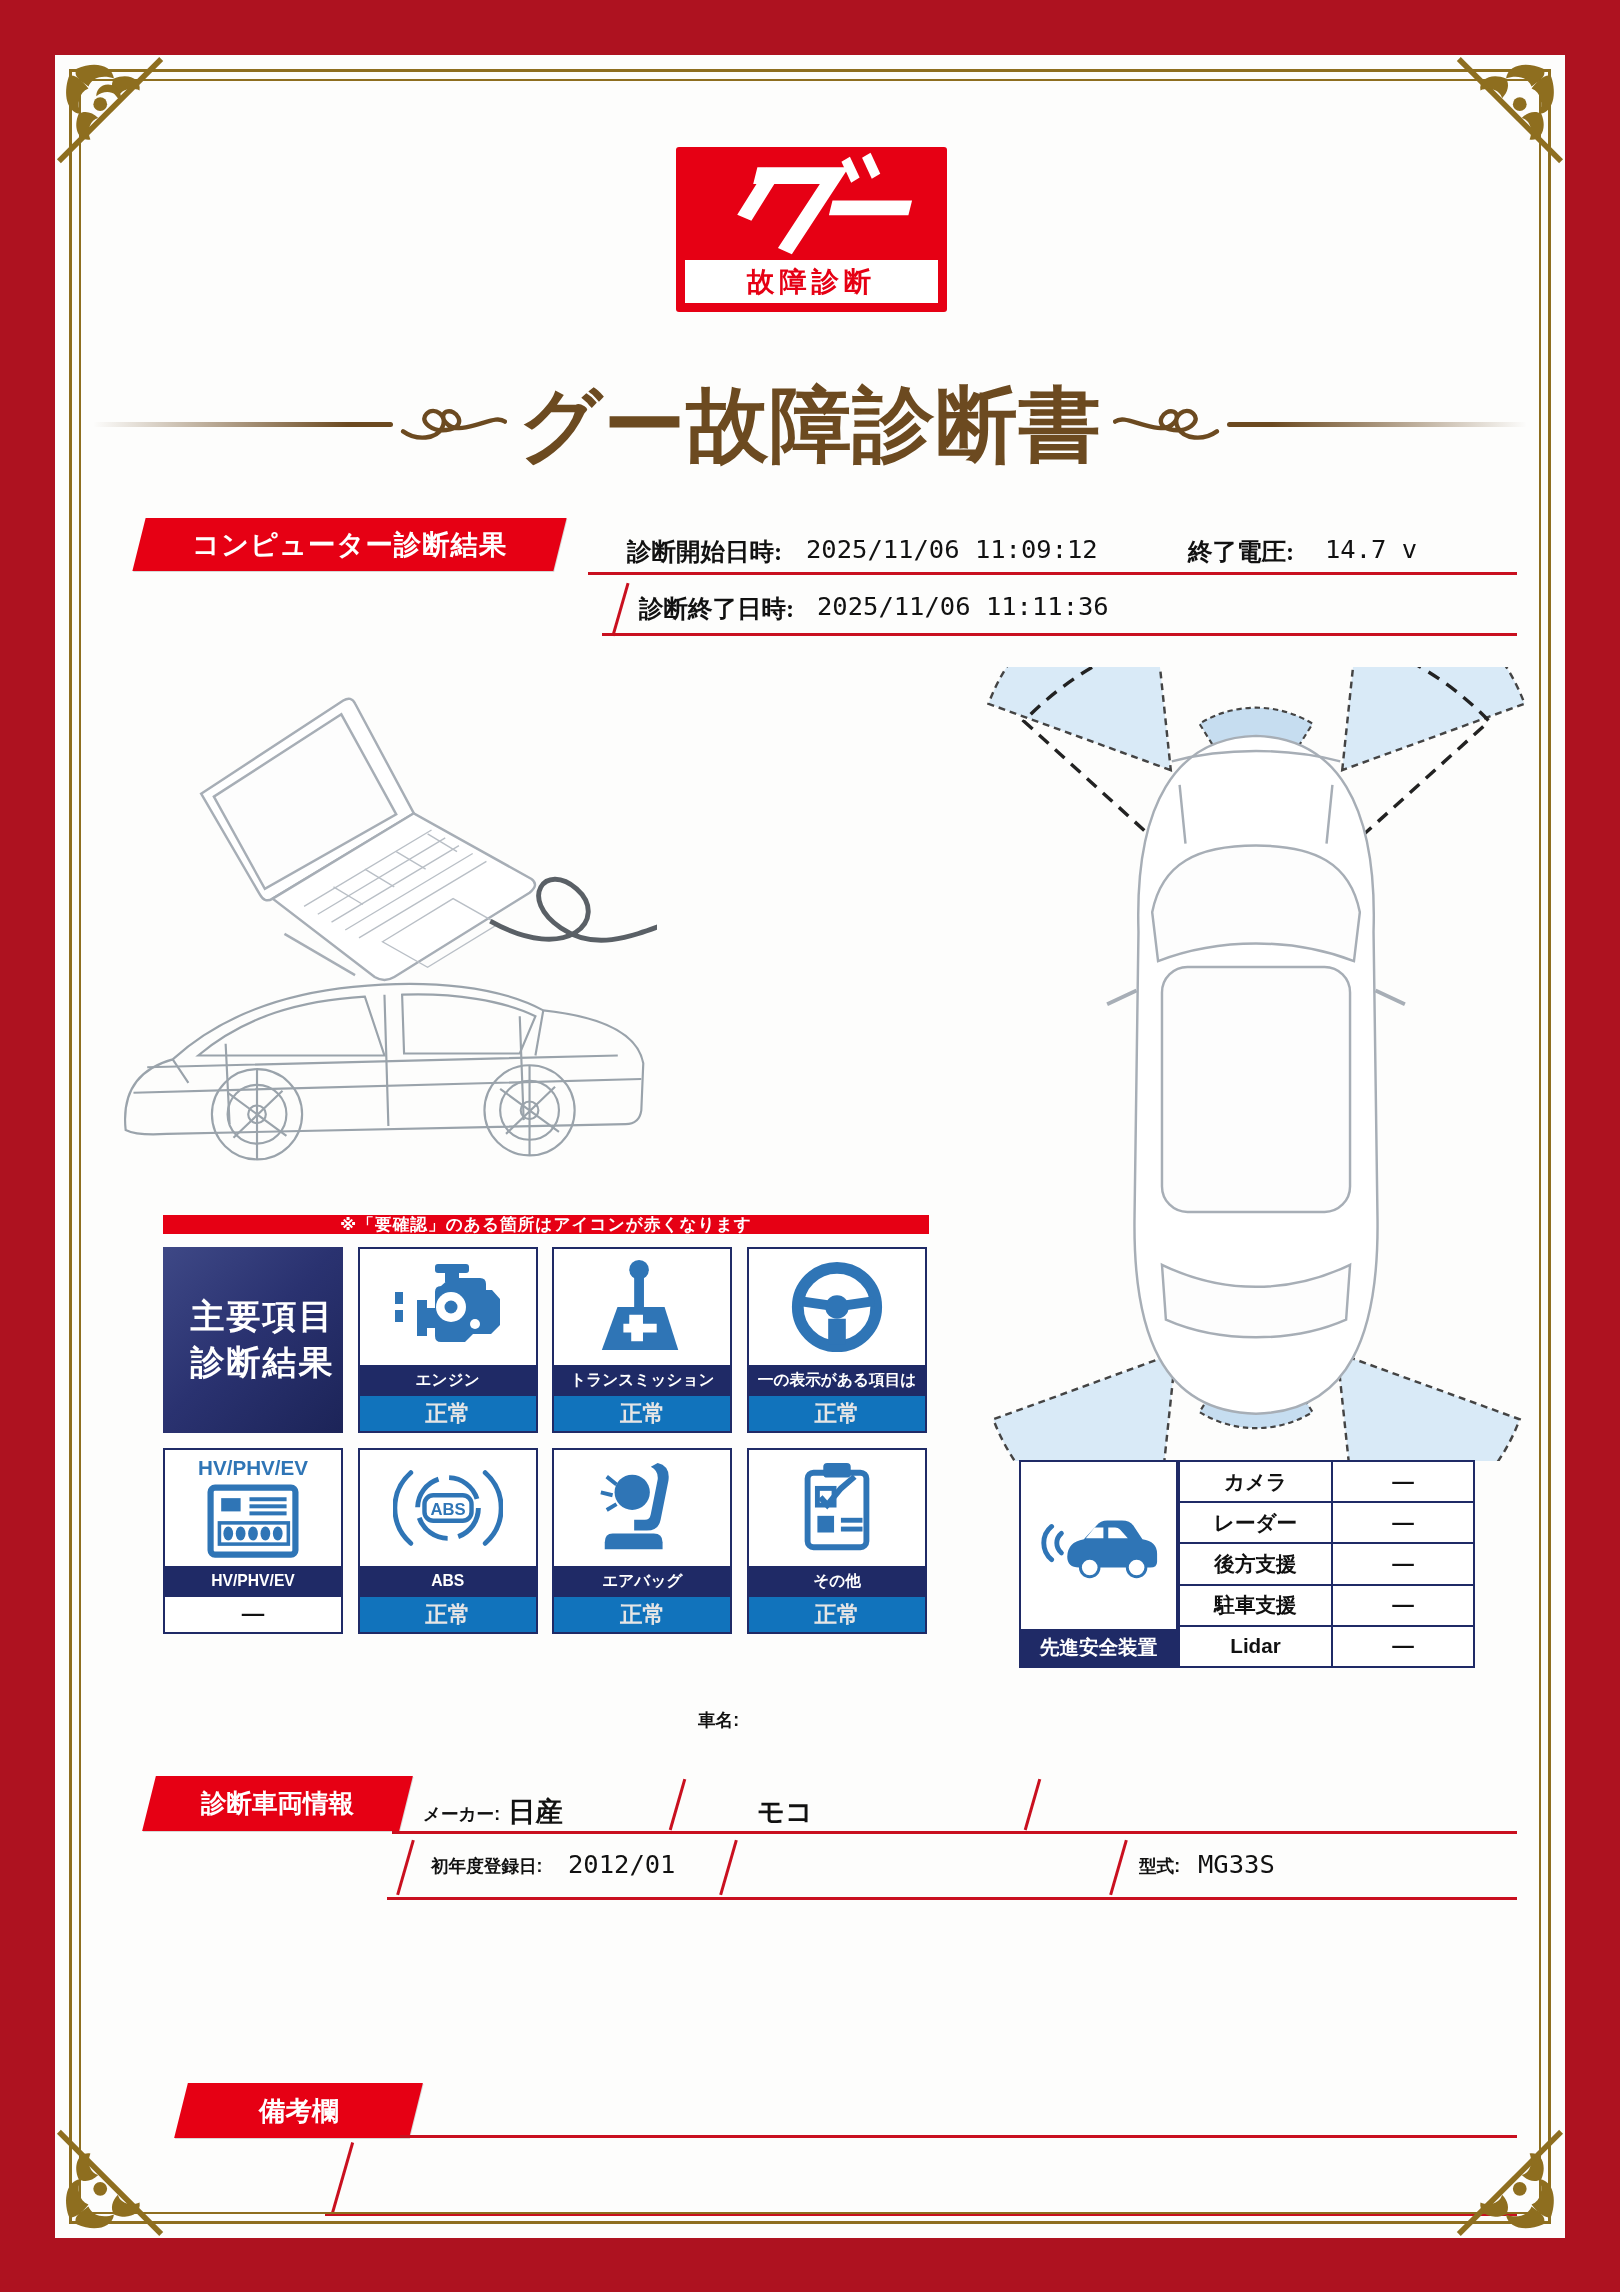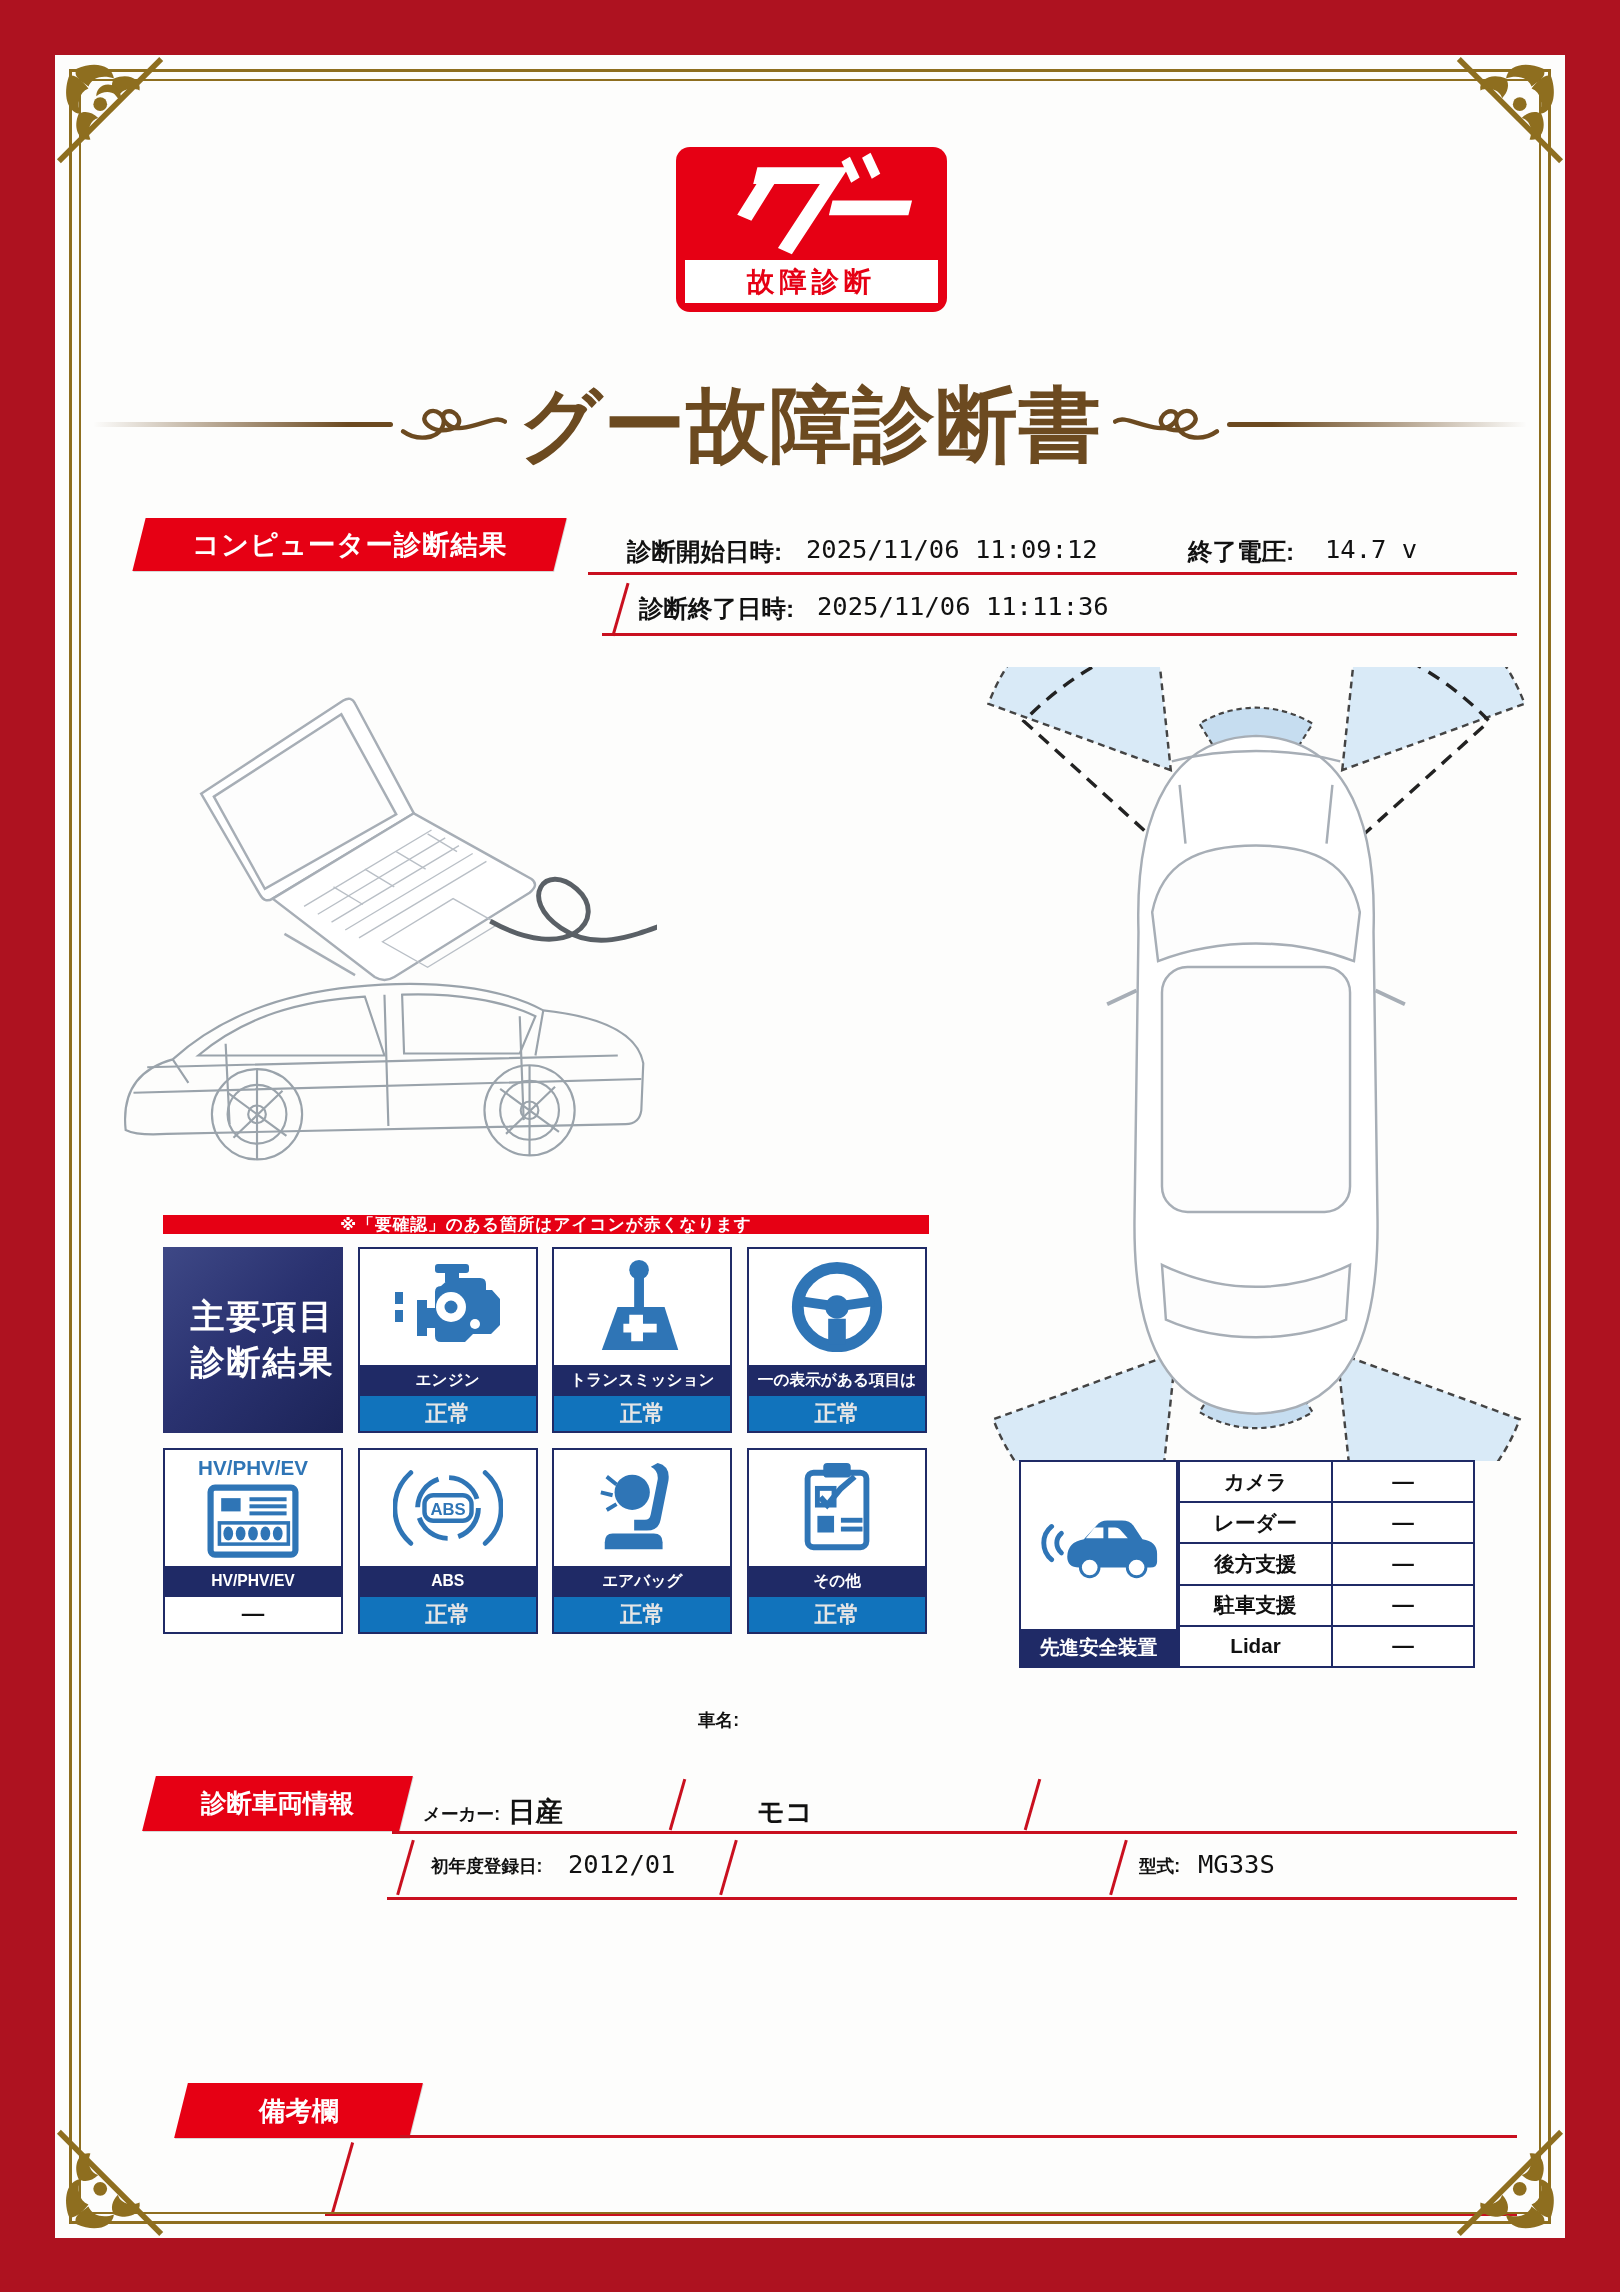--- a/index.html
+++ b/index.html
@@ -15,41 +15,41 @@
   .red-frame{position:absolute;inset:0;border:55px solid var(--border_red);pointer-events:none;z-index:5;}
   .gold-outer{position:absolute;inset:69px;border:3.9px solid var(--gold);pointer-events:none;z-index:5;}
   .gold-inner{position:absolute;inset:79px;border:2px solid var(--gold);pointer-events:none;z-index:5;}
   .corner{position:absolute;width:118px;height:118px;z-index:6;color:var(--gold);}
   .corner.tl{top:55px;left:55px;}
   .corner.tr{top:55px;right:55px;transform:scaleX(-1);}
   .corner.bl{bottom:55px;left:55px;transform:scaleY(-1);}
   .corner.br{bottom:55px;right:55px;transform:scale(-1,-1);}
 
   
-  .logo{position:absolute;left:676px;top:147px;width:271px;height:165px;background:var(--red);border-radius:14px;}
+  .logo{position:absolute;left:676px;top:147px;width:271px;height:165px;background:var(--red);border-radius:3px;}
   .logo-glyph{position:absolute;left:0;top:2px;width:100%;height:114px;}
   .logo-band{position:absolute;left:8.8px;right:8.8px;bottom:8.8px;height:43px;background:#fff;display:flex;align-items:center;justify-content:center;}
   .logo-band span{color:var(--red);font-size:27.4px;font-weight:900;letter-spacing:4.9px;}
 
   
   .title-row{position:absolute;left:93px;right:93px;top:361px;height:127px;display:flex;align-items:center;}
   .title-rule{flex:1;height:5.9px;border-radius:2.9px;}
   .title-rule.l{background:linear-gradient(90deg,rgba(108,74,32,0) 0%,var(--brown) 85%);}
   .title-rule.r{background:linear-gradient(270deg,rgba(108,74,32,0) 0%,var(--brown) 85%);}
   .flourish{width:108px;height:45px;color:var(--brown);flex:0 0 auto;margin:0 5.9px;}
   .page-title{color:var(--brown);font-size:82px;font-weight:900;letter-spacing:1px;white-space:nowrap;line-height:1;padding:0 5.9px;font-family:"Liberation Sans","DejaVu Sans",sans-serif;}
 
   
   .tag{position:absolute;background:var(--red);display:flex;align-items:center;justify-content:center;transform:skewX(-14deg);box-shadow:1px 1px 0 rgba(0,0,0,.15);}
   .tag span{transform:skewX(14deg);color:#fff;font-weight:800;white-space:nowrap;}
 
   
   .c-tag{left:139px;top:518px;width:421px;height:53px;}
   .c-tag span{font-size:27.4px;letter-spacing:1px;}
-  .diag-label{position:absolute;font-size:24.5px;font-weight:800;color:var(--ink);white-space:nowrap;}
+  .diag-label{position:absolute;font-size:24.5px;font-weight:800;color:var(--ink);white-space:nowrap;font-family:Liberation Serif, serif;}
   .diag-value{position:absolute;font-size:25.5px;color:var(--ink);font-family:"DejaVu Sans Mono","Liberation Mono",monospace;white-space:nowrap;}
   .redline{position:absolute;background:var(--line_red);height:2.9px;}
   .redslash{position:absolute;width:2.9px;background:var(--line_red);transform:rotate(16deg);}
 
   
   .illu{position:absolute;color:var(--wire);}
 
   
   .notice{position:absolute;left:163px;top:1215px;width:766px;height:19px;background:var(--red);display:flex;align-items:center;justify-content:center;}
   .notice span{color:#fff;font-size:16.7px;font-weight:700;letter-spacing:1px;}

